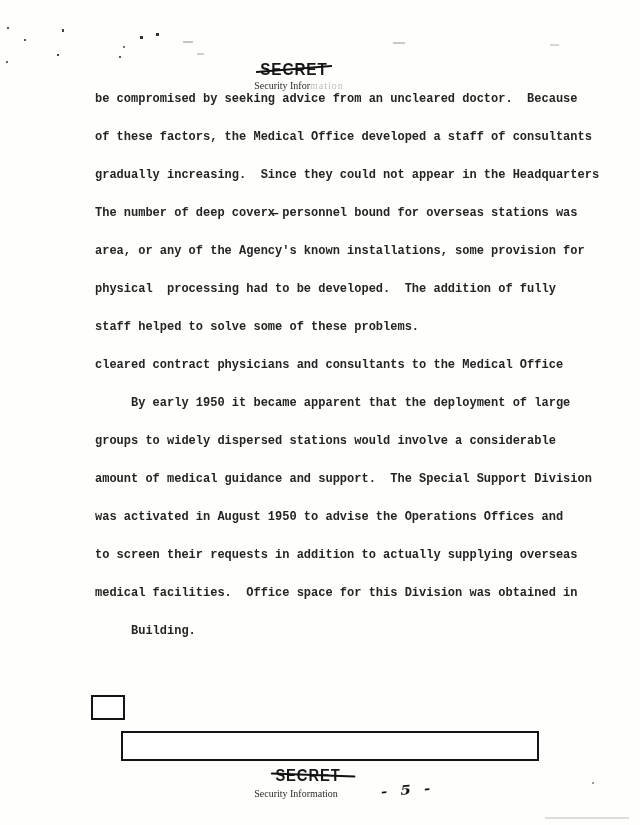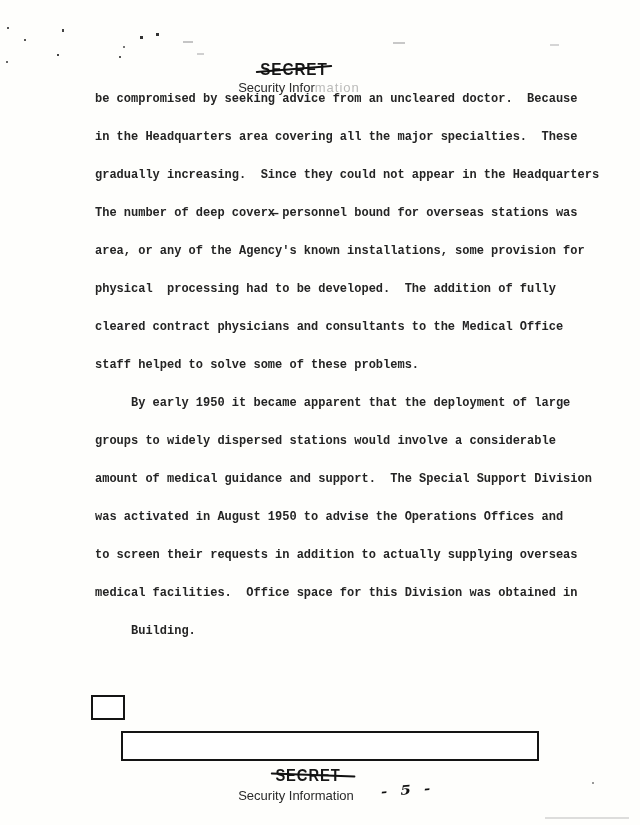--- a/index.html
+++ b/index.html
@@ -25,22 +25,22 @@
     background:#121212;
     border-radius:1px;
   }
   #secret-top { top:60px; left:294px; transform:translateX(-50%) scaleX(.9); font-size:17px; letter-spacing:1px; }
   #secret-top .strike { left:-5px; right:-5px; top:8px; transform:rotate(-4deg); }
   #secret-bottom { top:767px; left:308px; transform:translateX(-50%) scaleX(.92); font-size:16px; letter-spacing:1px; }
   #secret-bottom .strike { left:-5px; right:-16px; top:7px; transform:rotate(2deg); }
 
   .sec-info {
     position:absolute;
-    font-family:Liberation Sans, sans-serif;
-    font-size:13px;
+    font-family:Liberation Serif, serif;
+    font-size:10px;
     color:#2a2a2a;
     white-space:nowrap;
   }
   #sec-info-top { top:80px; left:299px; transform:translateX(-50%); }
   #sec-info-top .faded { opacity:.32; filter:blur(.5px); letter-spacing:1px; }
   #sec-info-bottom { top:788px; left:296px; transform:translateX(-50%); }
 
   
   .body { position:absolute; left:95px; top:92px; width:470px; }
   .tl {
@@ -85,27 +85,27 @@
       <span class="strike"></span>
     </span>
   </div>
 
   <div class="sec-info" id="sec-info-top">
     <span>Security Infor</span><span class="faded">mation</span>
   </div>
 
   <div class="body">
     <div class="tl">be compromised by seeking advice from an uncleared doctor.  Because</div>
-    <div class="tl">in the Headquarters area covering all the major specialties.  These</div>
+    <div class="tl">of these factors, the Medical Office developed a staff of consultants</div>
     <div class="tl">gradually increasing.  Since they could not appear in the Headquarters</div>
     <div class="tl">The number of deep coverx̶ personnel bound for overseas stations was</div>
     <div class="tl">area, or any of the Agency's known installations, some provision for</div>
     <div class="tl">physical  processing had to be developed.  The addition of fully</div>
+    <div class="tl">staff helped to solve some of these problems.</div>
     <div class="tl">cleared contract physicians and consultants to the Medical Office</div>
-    <div class="tl">staff helped to solve some of these problems.</div>
     <div class="tl">     By early 1950 it became apparent that the deployment of large</div>
     <div class="tl">groups to widely dispersed stations would involve a considerable</div>
     <div class="tl">amount of medical guidance and support.  The Special Support Division</div>
     <div class="tl">was activated in August 1950 to advise the Operations Offices and</div>
     <div class="tl">to screen their requests in addition to actually supplying overseas</div>
     <div class="tl">medical facilities.  Office space for this Division was obtained in</div>
     <div class="tl">     Building.</div>
   </div>
 
   <div class="redaction" id="redact-small"></div>

